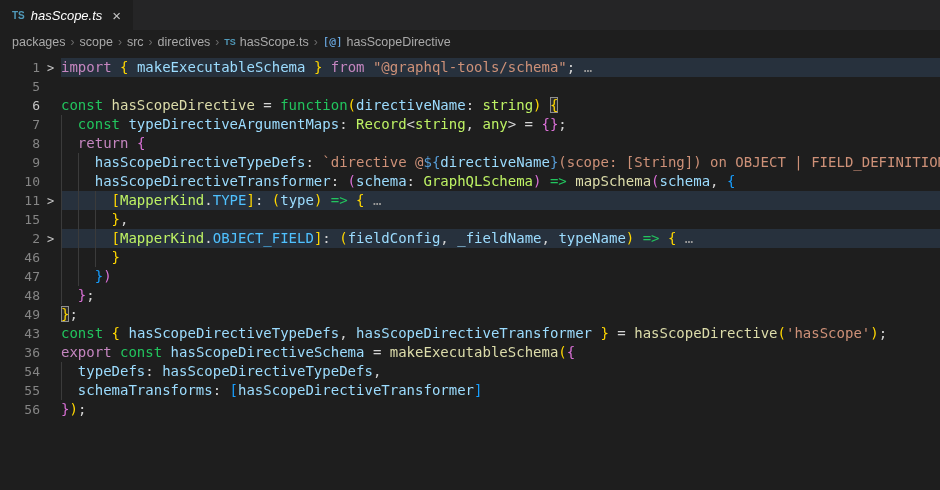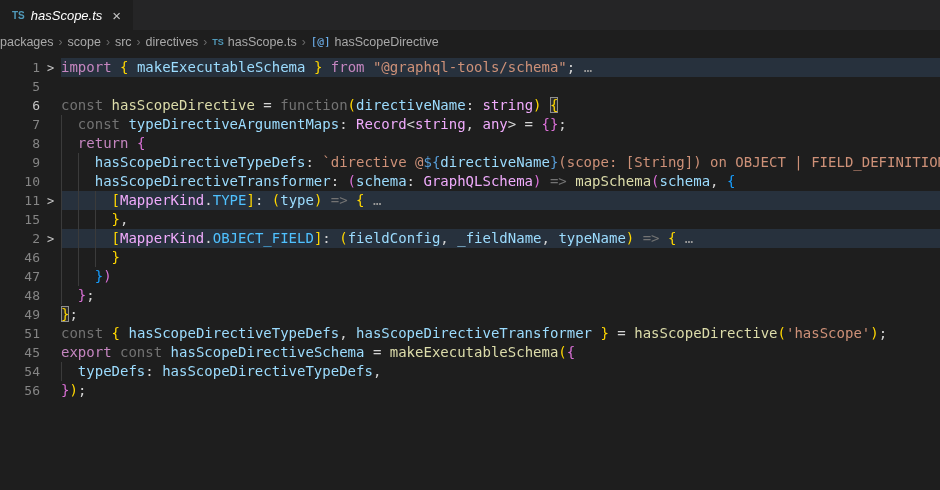--- a/index.html
+++ b/index.html
@@ -9,21 +9,21 @@
 
   
   .tabbar { height:30px; background:#252526; display:flex; align-items:stretch; }
   .tab { display:flex; align-items:center; gap:6px; padding:0 12px; background:#1e1e1e;
          min-width:120px; }
   .ts-icon { color:#519aba; font-weight:bold; font-size:10px; letter-spacing:0; }
   .tab-label { color:#ffffff; font-style:italic; font-size:13px; }
   .tab-close { color:#c5c5c5; font-size:15px; line-height:1; margin-left:4px; }
 
   
-  .breadcrumbs { height:23px; display:flex; align-items:center; 
+  .breadcrumbs { height:23px; display:flex; align-items:center; padding-left:12px;
                  font-size:12.5px; color:#a9a9a9; background:#1e1e1e; }
   .bc-item { display:inline-flex; align-items:center; }
   .bc-sep { color:#6a6a6a; padding:0 5px; font-size:12px; }
   .breadcrumbs .ts-icon { font-size:9px; margin-right:4px; }
   .var-icon { color:#75beff; font-size:11px; margin-right:4px; font-family:"DejaVu Sans Mono", monospace; }
 
   
   .editor { padding-top:5px; }
   .row { display:flex; height:19px; }
   .num { width:40px; flex:none; text-align:right; color:#858585;
@@ -31,24 +31,24 @@
   .num.active { color:#c6c6c6; }
   .foldc { width:21px; flex:none; text-align:center; }
   .chev { color:#c5c5c5; font:12px/19px "DejaVu Sans Mono", monospace; cursor:pointer; }
   .line { flex:1; position:relative; white-space:pre;
           font:14px/19px "DejaVu Sans Mono", monospace; color:#d4d4d4; }
   .line.hl { background:rgba(84,141,207,0.18); }
   .guide { position:absolute; top:0; bottom:0; width:1px; background:#3b3b3b; }
 
   
   .t-kw1   { color:#c586c0; }
-  .t-kw2   { color:#737373; }
+  .t-kw2   { color:#22c55e; }
   .t-fn    { color:#dcdcaa; }
   .t-var   { color:#9cdcfe; }
-  .t-type  { color:#f0abfc; }
+  .t-type  { color:#bef264; }
   .t-enum  { color:#4fc1ff; }
   .t-str   { color:#ce9178; }
   .t-punc  { color:#d4d4d4; }
   .t-b1    { color:#ffd700; }
   .t-b2    { color:#da70d6; }
   .t-b3    { color:#179fff; }
   .t-fold  { color:#999999; }
   .t-interp{ color:#569cd6; }
   .t-match { outline:1px solid #8f8f8f; outline-offset:-1px; background:rgba(130,130,130,0.15); }
 </style>
@@ -159,33 +159,38 @@
           <div class="num">48</div>
           <div class="foldc"></div>
           <div class="line"><span class="guide" style="left: 0ch;"></span><span class="t-punc">  </span><span class="t-b2">}</span><span class="t-punc">;</span></div>
         </div>
         <div class="row">
           <div class="num">49</div>
           <div class="foldc"></div>
           <div class="line"><span class="t-b1 t-match">}</span><span class="t-punc">;</span></div>
         </div>
         <div class="row">
-          <div class="num">51</div>
+          <div class="num">43</div>
           <div class="foldc"></div>
           <div class="line"><span class="t-kw2">const </span><span class="t-b1">{</span><span class="t-punc"> </span><span class="t-var">hasScopeDirectiveTypeDefs</span><span class="t-punc">, </span><span class="t-var">hasScopeDirectiveTransformer</span><span class="t-punc"> </span><span class="t-b1">}</span><span class="t-punc"> = </span><span class="t-fn">hasScopeDirective</span><span class="t-b1">(</span><span class="t-str">'hasScope'</span><span class="t-b1">)</span><span class="t-punc">;</span></div>
         </div>
         <div class="row">
-          <div class="num">45</div>
+          <div class="num">36</div>
           <div class="foldc"></div>
           <div class="line"><span class="t-kw1">export </span><span class="t-kw2">const </span><span class="t-var">hasScopeDirectiveSchema</span><span class="t-punc"> = </span><span class="t-fn">makeExecutableSchema</span><span class="t-b1">(</span><span class="t-b2">{</span></div>
         </div>
         <div class="row">
           <div class="num">54</div>
           <div class="foldc"></div>
           <div class="line"><span class="guide" style="left: 0ch;"></span><span class="t-punc">  </span><span class="t-var">typeDefs</span><span class="t-punc">: </span><span class="t-var">hasScopeDirectiveTypeDefs</span><span class="t-punc">,</span></div>
+        </div>
+        <div class="row">
+          <div class="num">55</div>
+          <div class="foldc"></div>
+          <div class="line"><span class="guide" style="left: 0ch;"></span><span class="t-punc">  </span><span class="t-var">schemaTransforms</span><span class="t-punc">: </span><span class="t-b3">[</span><span class="t-var">hasScopeDirectiveTransformer</span><span class="t-b3">]</span></div>
         </div>
         <div class="row">
           <div class="num">56</div>
           <div class="foldc"></div>
           <div class="line"><span class="t-b2">}</span><span class="t-b1">)</span><span class="t-punc">;</span></div>
         </div>
       </div>
   </div>
 
 </div>

